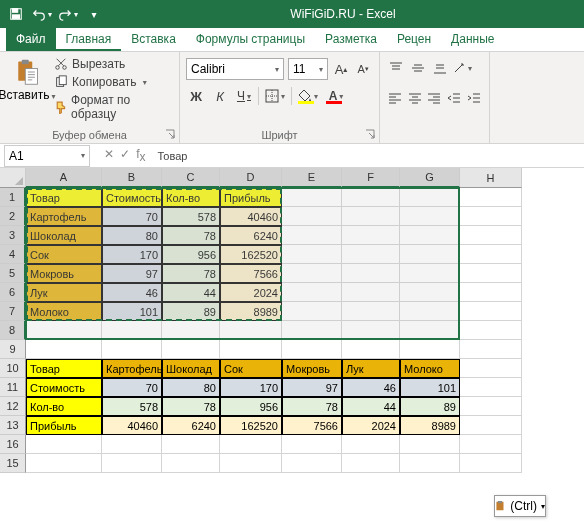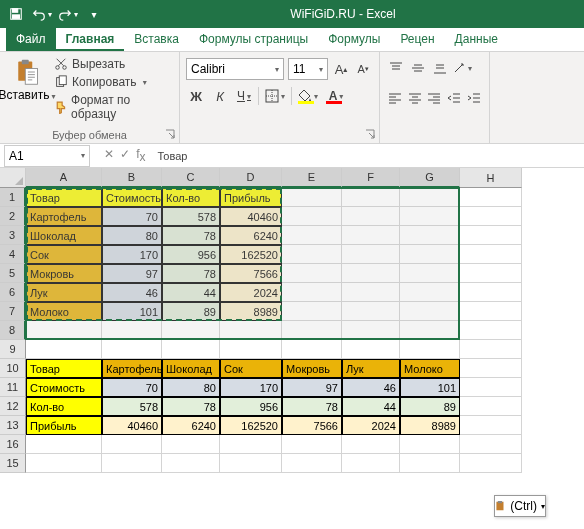--- a/index.html
+++ b/index.html
@@ -5,21 +5,21 @@
 *{box-sizing:border-box;margin:0;padding:0;font-family:'Segoe UI',Tahoma,sans-serif;font-size:12px;user-select:none}
 body{background:#fff;width:584px;height:529px;overflow:hidden;position:relative}
 .title-bar{background:#217346;height:28px;display:flex;align-items:center;color:#fff;padding:0 4px}
 .qat{display:flex;gap:2px;align-items:center}
 .qat-btn{width:24px;height:24px;display:flex;align-items:center;justify-content:center;color:#fff}
 .qat-btn svg{width:14px;height:14px}
 .title-text{flex:1;text-align:center;font-size:12px;color:#fff}
 .tabs{background:#fff;height:24px;display:flex;padding-left:6px;border-bottom:1px solid #d4d4d4}
 .tab{padding:4px 10px;color:#217346;cursor:pointer}
 .tab.file{color:#fff;background:#217346}
-.tab.active{border-bottom:2px solid #217346;font-weight:700;color:#217346}
+.tab.active{border-bottom:2px solid #217346;font-weight:400;color:#217346}
 .ribbon{background:#f3f2f1;height:92px;display:flex;border-bottom:1px solid #d4d4d4;position:relative}
 .group{border-right:1px solid #d4d4d4;padding:2px 6px 0;display:flex;flex-direction:column;position:relative}
 .group-label{position:absolute;bottom:2px;left:0;right:0;text-align:center;font-size:11px;color:#666}
 .group-launcher{position:absolute;bottom:3px;right:3px;width:12px;height:12px;color:#666}
 .clip-group .gc{display:flex;gap:4px}
 .paste-btn{display:flex;flex-direction:column;align-items:center;width:42px;padding:4px 2px}
 .paste-btn svg{width:28px;height:28px}
 .paste-label{font-size:11px;margin-top:2px}
 .clip-sub{display:flex;flex-direction:column;gap:2px;padding-top:2px}
 .clip-item{display:flex;align-items:center;gap:4px;padding:1px 2px;font-size:11px;color:#444}
@@ -94,21 +94,21 @@
     <div class="qat-btn" style="font-size:10px">▾</div>
   </div>
   <div class="title-text">WiFiGiD.RU  -  Excel</div>
 </div>
 
 <div class="tabs">
   <div class="tab file">Файл</div>
   <div class="tab active">Главная</div>
   <div class="tab">Вставка</div>
   <div class="tab">Формулы страницы</div>
-  <div class="tab">Формулы</div>
+  <div class="tab">Разметка</div>
   <div class="tab">Рецен</div>
   <div class="tab">Данные</div>
 </div>
 
 <div class="ribbon">
   <div class="group clip-group" style="width:180px">
     <div class="gc">
       <div class="paste-btn">
         <svg viewBox="0 0 32 32">
             <rect x="6" y="4" width="16" height="22" fill="#c47f2e" rx="1"></rect>
@@ -186,20 +186,21 @@
           </svg>
           <span class="color-strip" style="background:#ffff00"></span>
           <span class="drop-arrow">▾</span>
         </div>
       <div class="cbtn">
           <span style="font-weight:700;font-size:12px;color:#444">A</span>
           <span class="color-strip" style="background:#ff0000"></span>
           <span class="drop-arrow">▾</span>
         </div>
     </div>
+    <div class="group-label">Шрифт</div>
     <svg class="group-launcher" viewBox="0 0 12 12">
         <path d="M2 2h8v8" fill="none" stroke="#888"></path>
         <path d="M5 5l5 5M10 7v3h-3" fill="none" stroke="#888"></path>
       </svg>
   </div>
 
   <div class="group align-group">
     <div class="align-row">
       <div class="abtn">
           <svg width="14" height="14">

